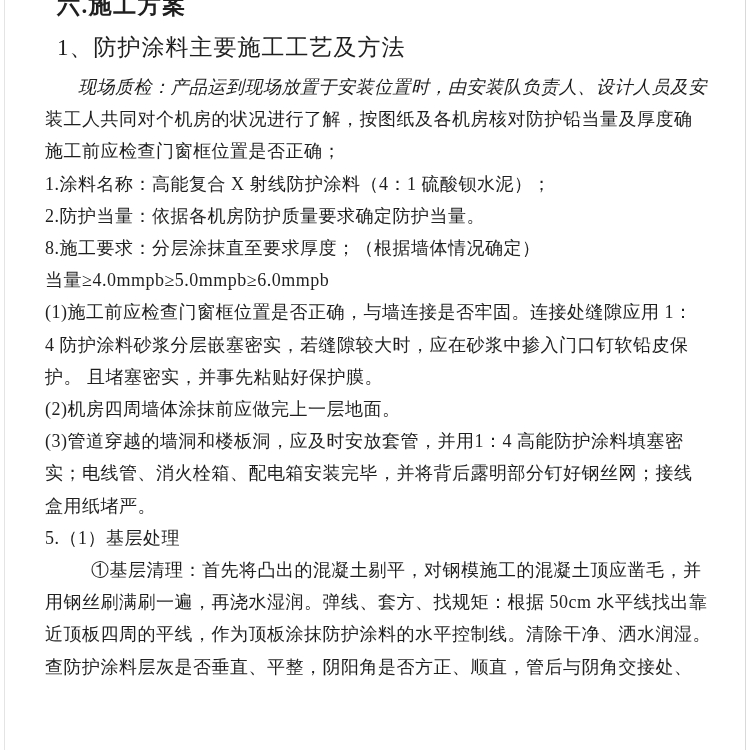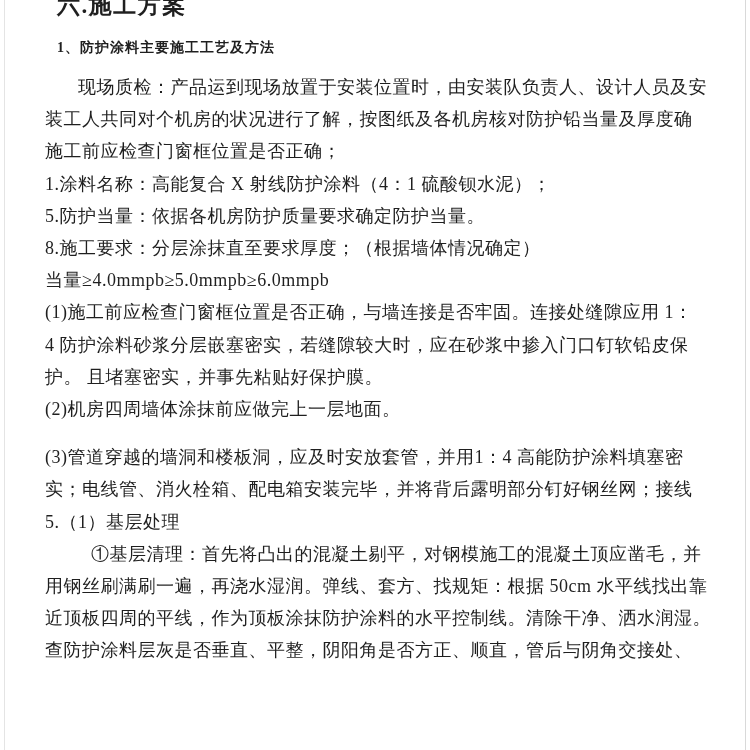--- a/index.html
+++ b/index.html
@@ -33,61 +33,62 @@
   .h1 {
     margin: -7px 0 0 12px;
     font-size: 23px;
     line-height: 26px;
     font-weight: bold;
     letter-spacing: 1.5px;
     white-space: nowrap;
   }
   .h2 {
     margin: 16px 0 1px 12px;
-    font-size: 14px;
+    font-size: 23px;
     line-height: 26px;
-    font-weight: bold;
+    font-weight: normal;
     letter-spacing: 1px;
     white-space: nowrap;
   }
   .body-lines {
     margin-top: 10px;
   }
   .line {
     font-size: 18px;
     line-height: 32.2px;
     letter-spacing: 0.5px;
     white-space: nowrap;
   }
-  .line.ind1 { text-indent: 33px; }
+  .line.ind1 { text-indent: 33px; font-style: italic; }
   .line.ind2 { text-indent: 46px; }
-  .line.gap  { margin-top: 16px; }
+  .line.gap  { margin-top: 0; }
 </style>
 </head>
 <body>
 
 <div class="page-edge left"></div>
 <div class="page-edge right"></div>
 
 <div class="content">
   <div class="h1">六.施工方案</div>
   <div class="h2">1、防护涂料主要施工工艺及方法</div>
   <div class="body-lines" id="body-lines">
       <div class="line ind1">现场质检：产品运到现场放置于安装位置时，由安装队负责人、设计人员及安</div>
       <div class="line">装工人共同对个机房的状况进行了解，按图纸及各机房核对防护铅当量及厚度确</div>
       <div class="line">施工前应检查门窗框位置是否正确；</div>
       <div class="line">1.涂料名称：高能复合 X 射线防护涂料（4：1 硫酸钡水泥）；</div>
-      <div class="line">5.防护当量：依据各机房防护质量要求确定防护当量。</div>
+      <div class="line">2.防护当量：依据各机房防护质量要求确定防护当量。</div>
       <div class="line">8.施工要求：分层涂抹直至要求厚度；（根据墙体情况确定）</div>
       <div class="line">当量≥4.0mmpb≥5.0mmpb≥6.0mmpb</div>
       <div class="line">(1)施工前应检查门窗框位置是否正确，与墙连接是否牢固。连接处缝隙应用 1：</div>
       <div class="line">4 防护涂料砂浆分层嵌塞密实，若缝隙较大时，应在砂浆中掺入门口钉软铅皮保</div>
       <div class="line">护。 且堵塞密实，并事先粘贴好保护膜。</div>
       <div class="line">(2)机房四周墙体涂抹前应做完上一层地面。</div>
       <div class="line gap">(3)管道穿越的墙洞和楼板洞，应及时安放套管，并用1：4 高能防护涂料填塞密</div>
       <div class="line">实；电线管、消火栓箱、配电箱安装完毕，并将背后露明部分钉好钢丝网；接线</div>
+      <div class="line">盒用纸堵严。</div>
       <div class="line">5.（1）基层处理</div>
       <div class="line ind2">①基层清理：首先将凸出的混凝土剔平，对钢模施工的混凝土顶应凿毛，并</div>
       <div class="line">用钢丝刷满刷一遍，再浇水湿润。弹线、套方、找规矩：根据 50cm 水平线找出靠</div>
       <div class="line">近顶板四周的平线，作为顶板涂抹防护涂料的水平控制线。清除干净、洒水润湿。</div>
       <div class="line">查防护涂料层灰是否垂直、平整，阴阳角是否方正、顺直，管后与阴角交接处、</div>
     </div>
 </div>
 
 </body></html>

